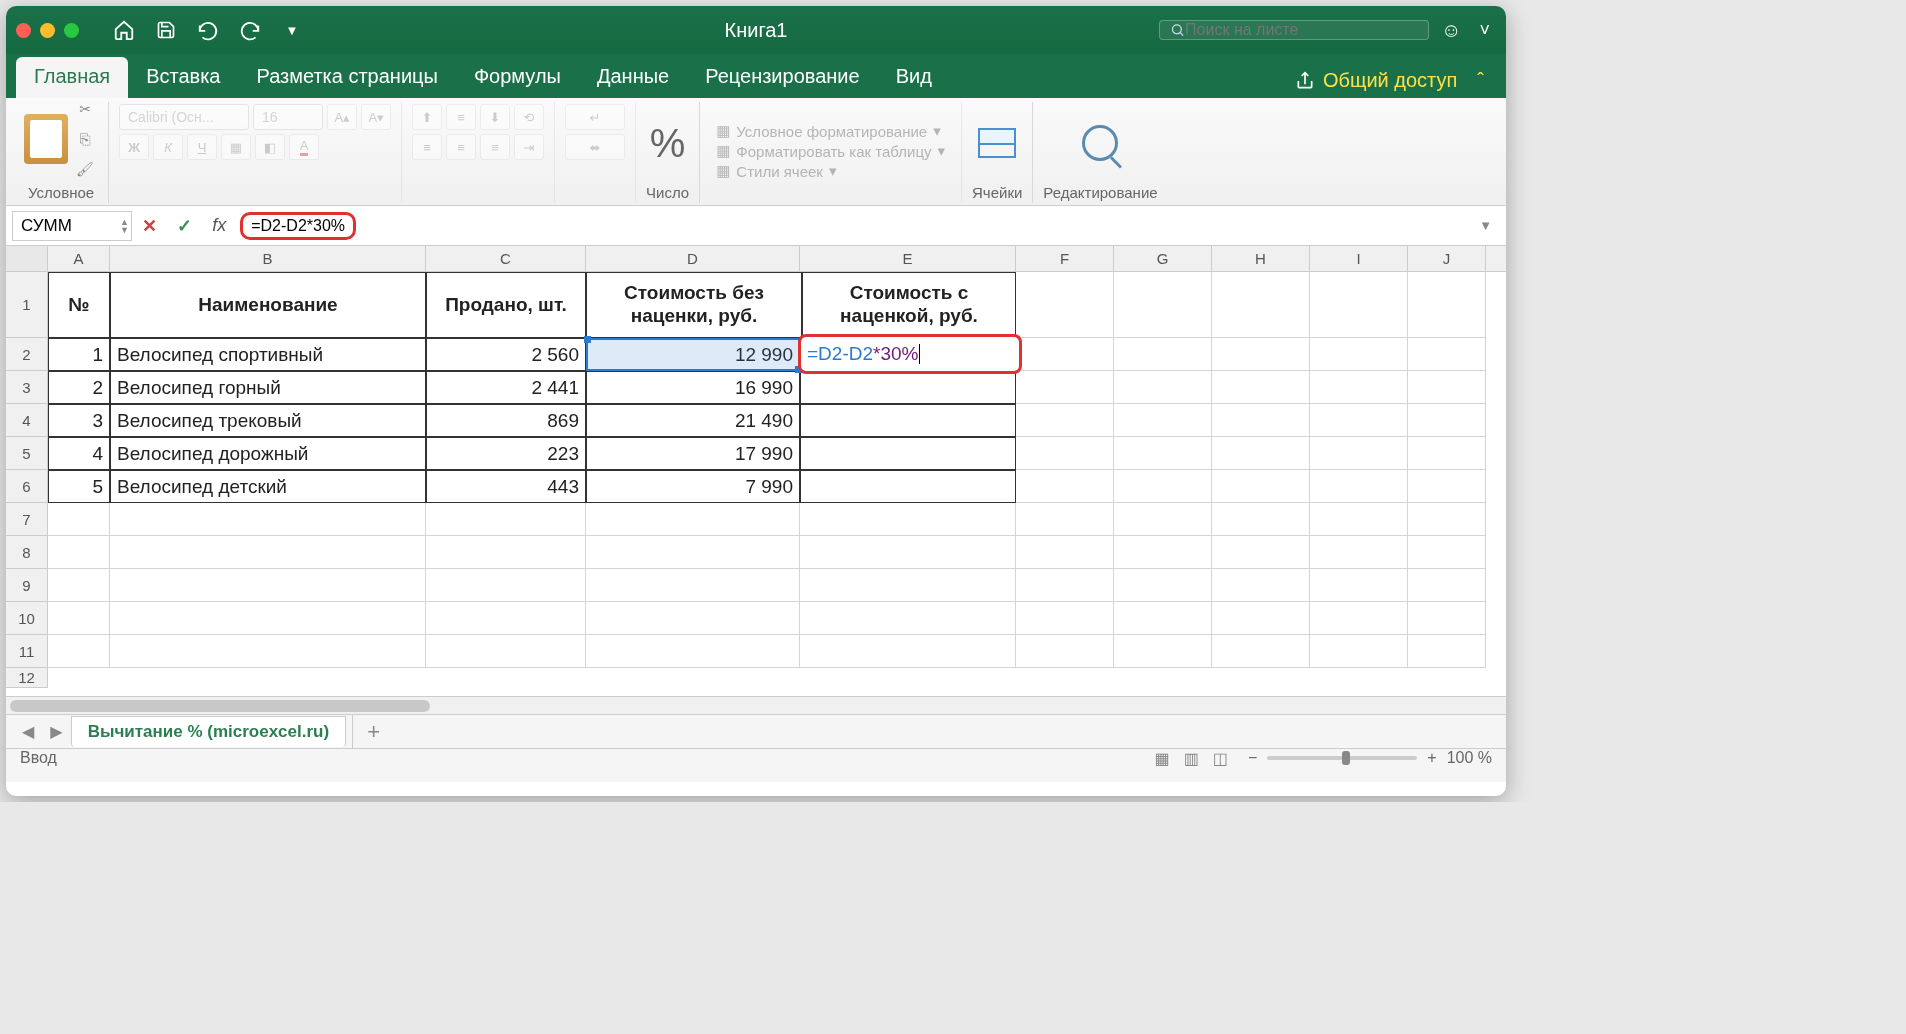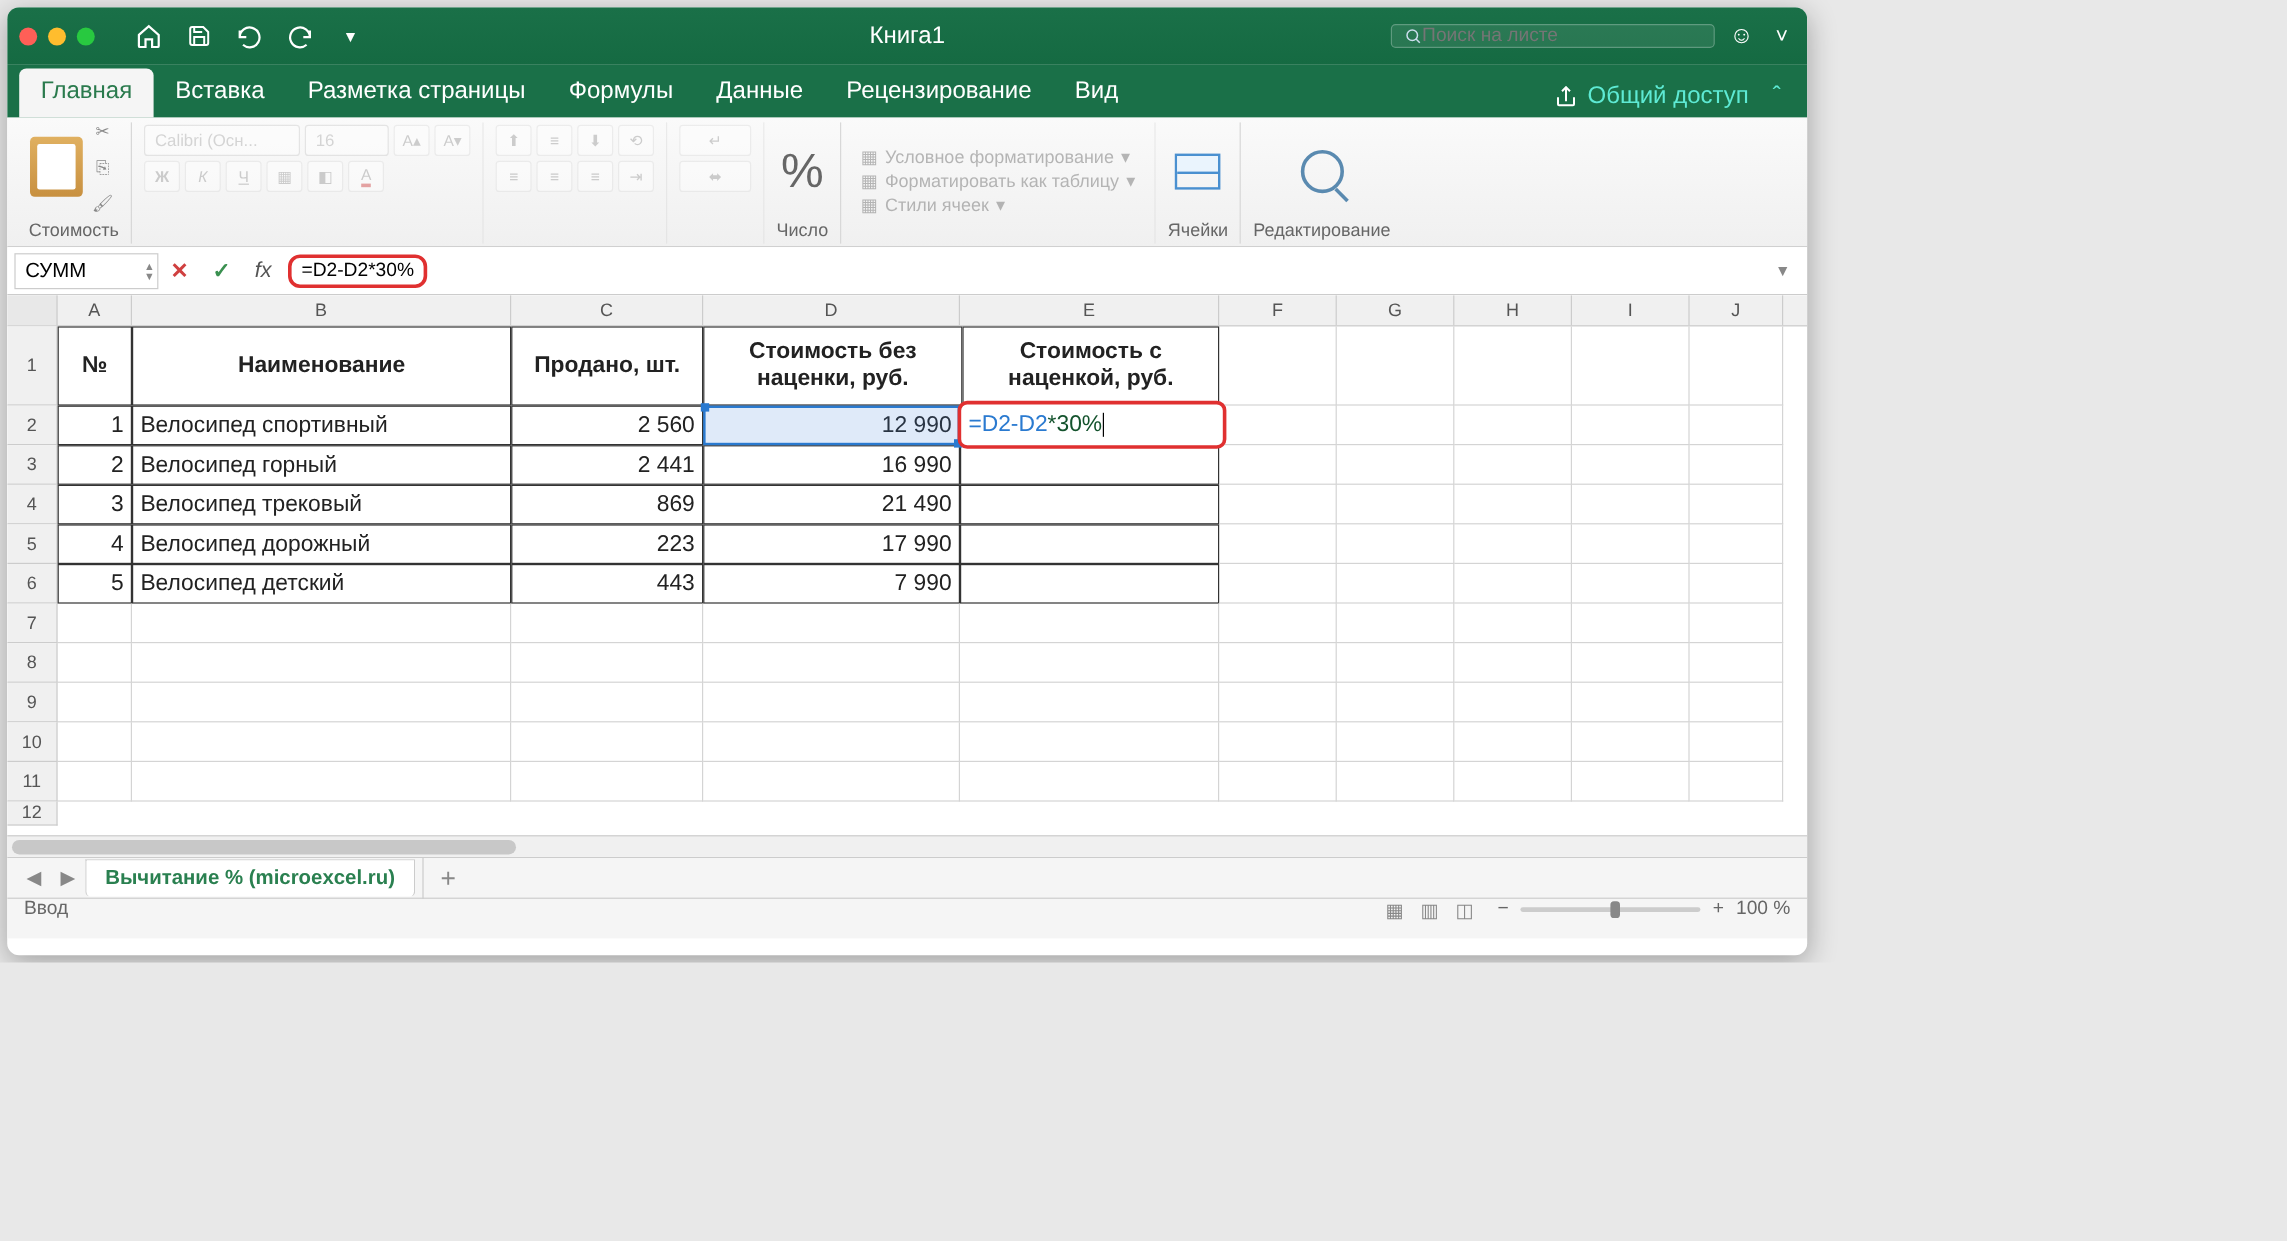--- a/index.html
+++ b/index.html
@@ -15,21 +15,21 @@
 .title { position: absolute; left: 50%; transform: translateX(-50%); color: #fff; font-size: 20px; font-weight: 500; }
 .search-box { margin-left: auto; display: flex; align-items: center; background: rgba(255,255,255,.08); border: 1px solid rgba(255,255,255,.25); border-radius: 4px; padding: 0 10px; width: 270px; }
 .search-box input { background: none; border: none; outline: none; color: #cde; font-size: 16px; width: 100%; }
 .smiley { color: #fff; margin: 0 12px; font-size: 20px; }
 .chev { color: #fff; font-size: 18px; margin: 0 6px; }
 
 
 .tabbar { height: 44px; background: #1a7048; display: flex; align-items: flex-end; padding: 0 10px; }
 .tab { color: #fff; font-size: 20px; padding: 8px 18px 10px; cursor: pointer; }
 .tab.active { background: #f5f5f5; color: #2a7a4d; border-radius: 6px 6px 0 0; }
-.share { margin-left: auto; display: flex; align-items: center; color: #5eead4; font-size: 20px; padding: 6px 12px; gap: 8px; }
+.share { margin-left: auto; display: flex; align-items: center; color: #fde047; font-size: 20px; padding: 6px 12px; gap: 8px; }
 
 
 .ribbon { height: 108px; background: linear-gradient(#fafafa,#f0f0f0); border-bottom: 1px solid #d0d0d0; display: flex; padding: 4px 8px 2px; }
 .rgroup { display: flex; flex-direction: column; align-items: center; justify-content: flex-end; padding: 2px 10px; border-right: 1px solid #d8d8d8; }
 .rgroup:last-child { border-right: none; }
 .rgroup .icons { flex: 1; display: flex; align-items: center; gap: 4px; }
 .rgroup .label { font-size: 15px; color: #666; margin-top: 2px; }
 .clipb { width: 44px; height: 50px; background: linear-gradient(#e0b060,#c89040); border-radius: 4px; position: relative; }
 .clipb::before { content:""; position:absolute; top:6px; left:6px; right:6px; bottom:6px; background:#fff; border-radius:2px;}
 .smallbtn { width: 26px; height: 26px; display:flex; align-items:center; justify-content:center; font-size:14px; color:#888; }
@@ -64,21 +64,21 @@
 .rh.head { height:66px; }
 .cells { position:absolute; left:42px; top:26px; }
 .row { display:flex; height:33px; }
 .row.head { height:66px; }
 .cell { border-right:1px solid #d4d4d4; border-bottom:1px solid #d4d4d4; padding:0 6px; display:flex; align-items:center; font-size:19px; color:#222; overflow:hidden; white-space:nowrap;}
 .cell.hdr { font-weight:700; justify-content:center; text-align:center; border:1.5px solid #333; line-height:1.2; background:#fff;}
 .cell.b { border:1.5px solid #333; }
 .cell.num { justify-content:flex-end; }
 .wA{width:62px} .wB{width:316px} .wC{width:160px} .wD{width:214px} .wE{width:216px} .wF{width:98px} .wG{width:98px} .wH{width:98px} .wI{width:98px} .wJ{width:78px}
 .editing { position:absolute; border:3px solid #e03030; border-radius:8px; padding:0 6px; background:#fff; font-size:19px; display:flex; align-items:center; z-index:5;}
-.editing .d2 { color:#2a7ad0; } .editing .rest { color:#14532d; }
+.editing .d2 { color:#2a7ad0; } .editing .rest { color:#701a75; }
 .d2-sel { position:absolute; border:2px solid #2a7ad0; background:rgba(80,140,220,.18); z-index:3; pointer-events:none;}
 .d2-sel::before,.d2-sel::after { content:""; position:absolute; width:7px; height:7px; background:#2a7ad0;}
 .d2-sel::before { top:-4px; left:-4px;} .d2-sel::after { bottom:-4px; right:-4px;}
 
 
 .sheetbar { height:34px; background:#f5f5f5; border-top:1px solid #ccc; display:flex; align-items:center; padding:0 8px;}
 .navarr { color:#888; font-size:16px; padding:0 8px; cursor:pointer;}
 .sheettab { padding:5px 16px; font-size:17px; color:#2a8050; font-weight:600; background:#fff; border:1px solid #ccc; border-bottom:none; border-radius:0 0 4px 4px; margin-top:-1px;}
 .addsheet { padding:4px 14px; color:#888; font-size:22px; cursor:pointer; border-left:1px solid #ccc; margin-left:6px;}
 
@@ -162,21 +162,21 @@
       <div class="icons">
         <div style="display:flex;flex-direction:column;align-items:center">
           <div class="clipb"></div>
         </div>
         <div style="display:flex;flex-direction:column;gap:4px">
           <div class="smallbtn">✂</div>
           <div class="smallbtn">⎘</div>
           <div class="smallbtn">🖌</div>
         </div>
       </div>
-      <div class="label">Стоимость</div>
+      <div class="label">Условное</div>
     </div>
     <div class="rgroup disabled">
       <div class="icons" style="flex-direction:column;gap:4px;align-items:flex-start">
         <div style="display:flex;gap:4px">
           <div class="fontbox" style="width:130px">Calibri (Осн...</div>
           <div class="fontbox" style="width:70px">16</div>
           <div class="iconbtn">A▴</div>
           <div class="iconbtn">A▾</div>
         </div>
         <div style="display:flex;gap:4px">

